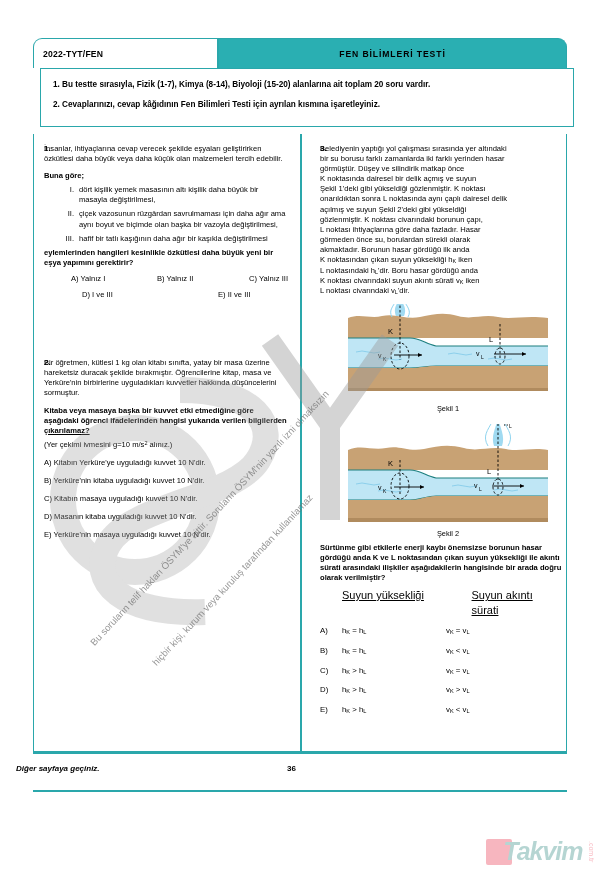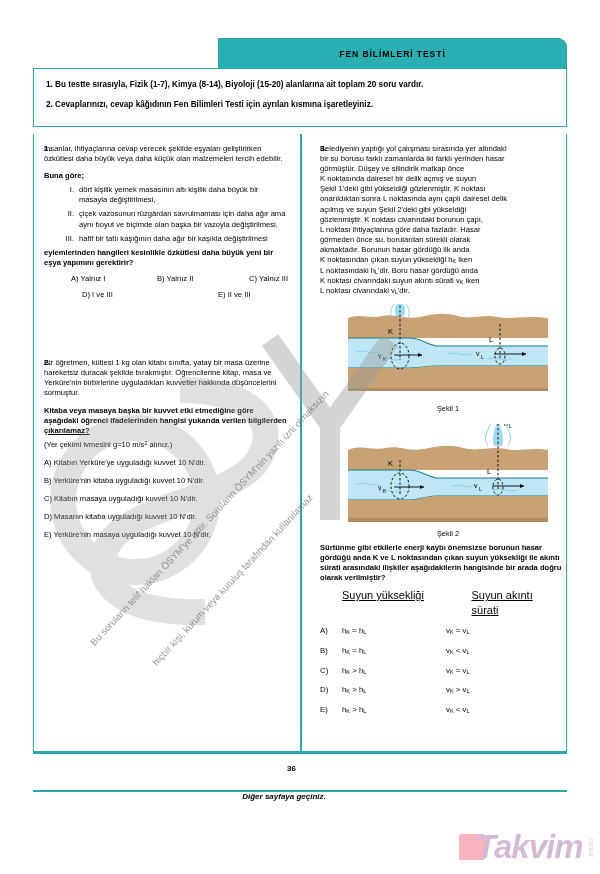--- a/index.html
+++ b/index.html
@@ -22,21 +22,21 @@
   .hdr-right{
     position:absolute;left:185px;top:0;width:349px;height:30px;
     background:#2aafb2;border:1.6px solid #2aa7ab;border-bottom:none;
     border-top-right-radius:9px;box-sizing:border-box;
     display:flex;align-items:center;justify-content:center;
   }
   .hdr-right span{font-size:8.6px;font-weight:bold;letter-spacing:.9px;}
 
   
   .instr{
-    position:absolute;left:33px;top:68px;width:534px;height:59px;
+    position:absolute;left:40px;top:68px;width:534px;height:59px;
     border:1.6px solid #2aa7ab;box-sizing:border-box;background:#fff;
     padding:11px 12px 0 12px;
   }
   .instr p{margin:0 0 11px 0;font-size:8.2px;font-weight:bold;line-height:1.1;}
 
   
   .frame{
     position:absolute;left:33px;top:134px;width:534px;height:618px;
     border:1.6px solid #2aa7ab;border-top:none;box-sizing:border-box;background:transparent;
   }
@@ -82,35 +82,38 @@
   .ansRow .c2{width:110px;}
 
   
   .figwrap{margin-top:7px;width:200px;margin-left:28px;}
   .figcap{text-align:center;font-size:7.4px;margin-top:2px;}
 
   
   .footline{position:absolute;left:33px;top:752px;width:534px;height:1.6px;background:#2aa7ab;}
   .footline2{position:absolute;left:33px;top:790px;width:534px;height:1.6px;background:#2aa7ab;}
   .pg{position:absolute;left:287px;top:764px;font-size:8px;font-weight:bold;}
-  .nextpg{position:absolute;left:4px;top:764px;width:560px;text-align:center;font-size:8px;font-style:italic;font-weight:bold;margin-top:28px;}
+  .nextpg{position:absolute;left:16px;top:764px;width:560px;text-align:left;font-size:8px;font-style:italic;font-weight:bold;}
 
   
   .wm{position:absolute;pointer-events:none;color:#6f6f6f;opacity:.72;
       font-size:10px;white-space:nowrap;font-family:"Liberation Sans",sans-serif;}
   .bigS{position:absolute;left:30px;top:330px;width:290px;height:350px;
         pointer-events:none;opacity:.30;}
   .takvim{position:absolute;right:5px;bottom:8px;opacity:.30;}
 </style>
 </head>
 <body>
 
 <div class="page">
 
   <div class="hdr">
+    <div class="hdr-left">
+      <span>2022-TYT/FEN</span>
+    </div>
     <div class="hdr-right">
       <span>FEN BİLİMLERİ TESTİ</span>
     </div>
   </div>
 
   <div class="instr">
     <p>1. Bu testte sırasıyla, Fizik (1-7), Kimya (8-14), Biyoloji (15-20) alanlarına ait toplam 20 soru vardır.</p>
     <p>2. Cevaplarınızı, cevap kâğıdının Fen Bilimleri Testi için ayrılan kısmına işaretleyiniz.</p>
   </div>
 
@@ -366,20 +369,20 @@
     <path d="M10 10 L70 95 L130 10 M70 95 L70 190" fill="none" stroke="#9a9a9a" stroke-width="20"></path>
   </svg>
 
   <div class="wm" style="left:88px;top:640px;transform:rotate(-47deg);transform-origin:left top;font-size:9.6px;">Bu soruların telif hakları ÖSYM'ye aittir. Soruların ÖSYM'nin yazılı izni olmaksızın</div>
   <div class="wm" style="left:150px;top:660px;transform:rotate(-47deg);transform-origin:left top;font-size:9.6px;">hiçbir kişi, kurum veya kuruluş tarafından kullanılamaz</div>
 
   <div class="takvim">
     <div style="position:relative;display:inline-block;">
       <span style="display:inline-block;width:26px;height:26px;background:#e8112d;vertical-align:middle;
                    border-radius:2px;"></span>
-      <span style="font-size:33px;font-weight:bold;font-style:italic;color:#701a75;letter-spacing:-1px;
+      <span style="font-size:25px;font-weight:bold;font-style:italic;color:#0f766e;letter-spacing:-1px;
                    margin-left:-13px;vertical-align:middle;">Takvim</span>
       <span style="font-size:7px;color:#e8112d;writing-mode:vertical-rl;display:inline-block;
                    vertical-align:middle;margin-left:1px;">.com.tr</span>
     </div>
   </div>
 
 </div>
 
 </body></html>

